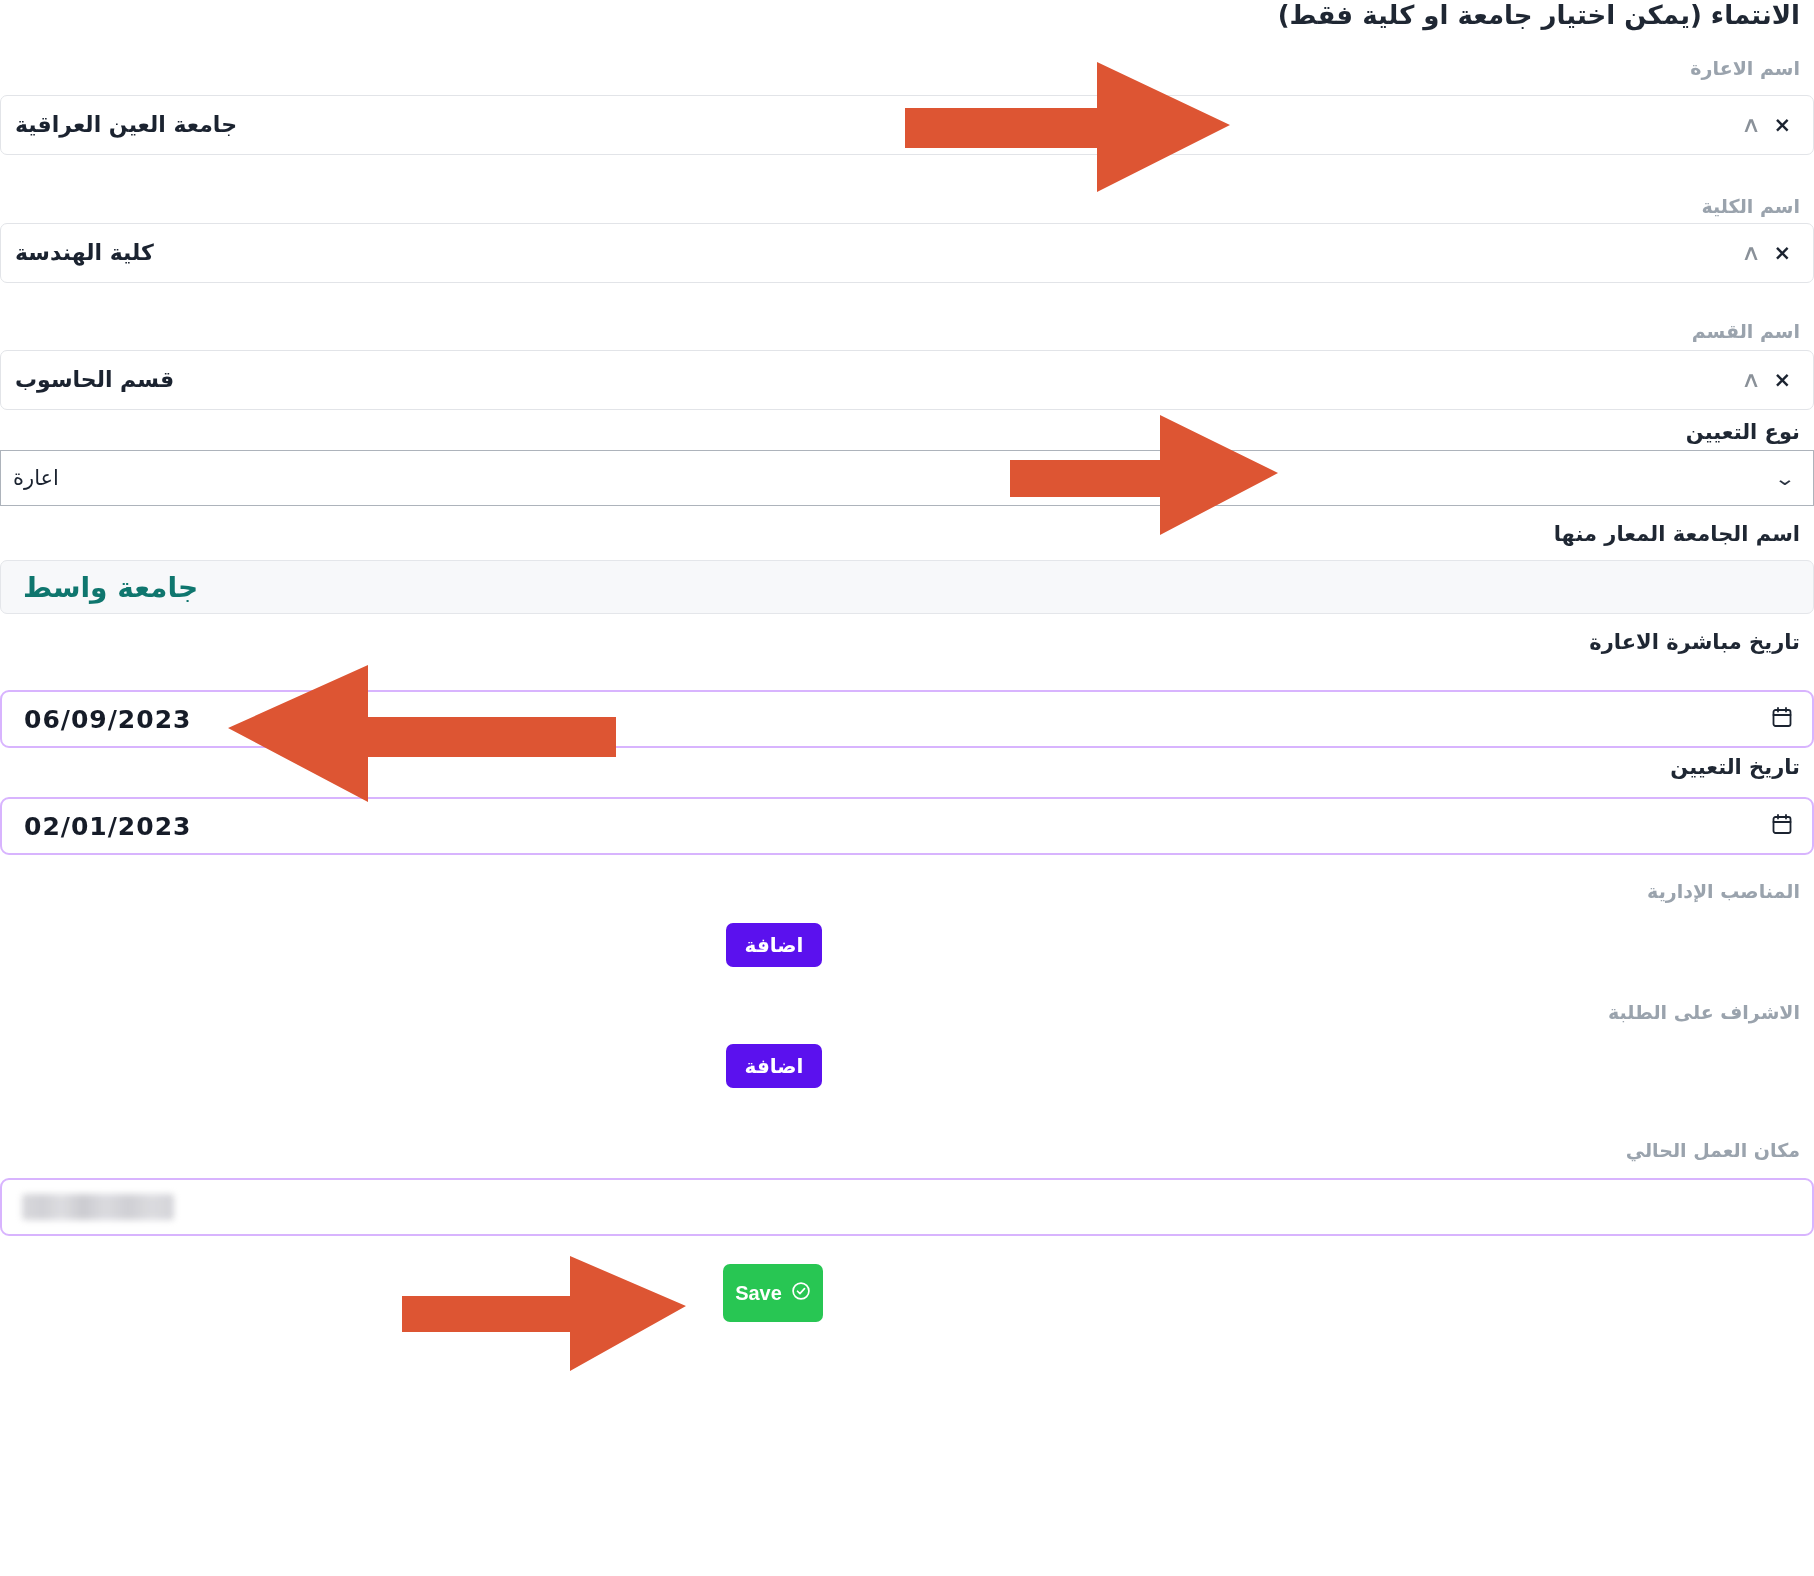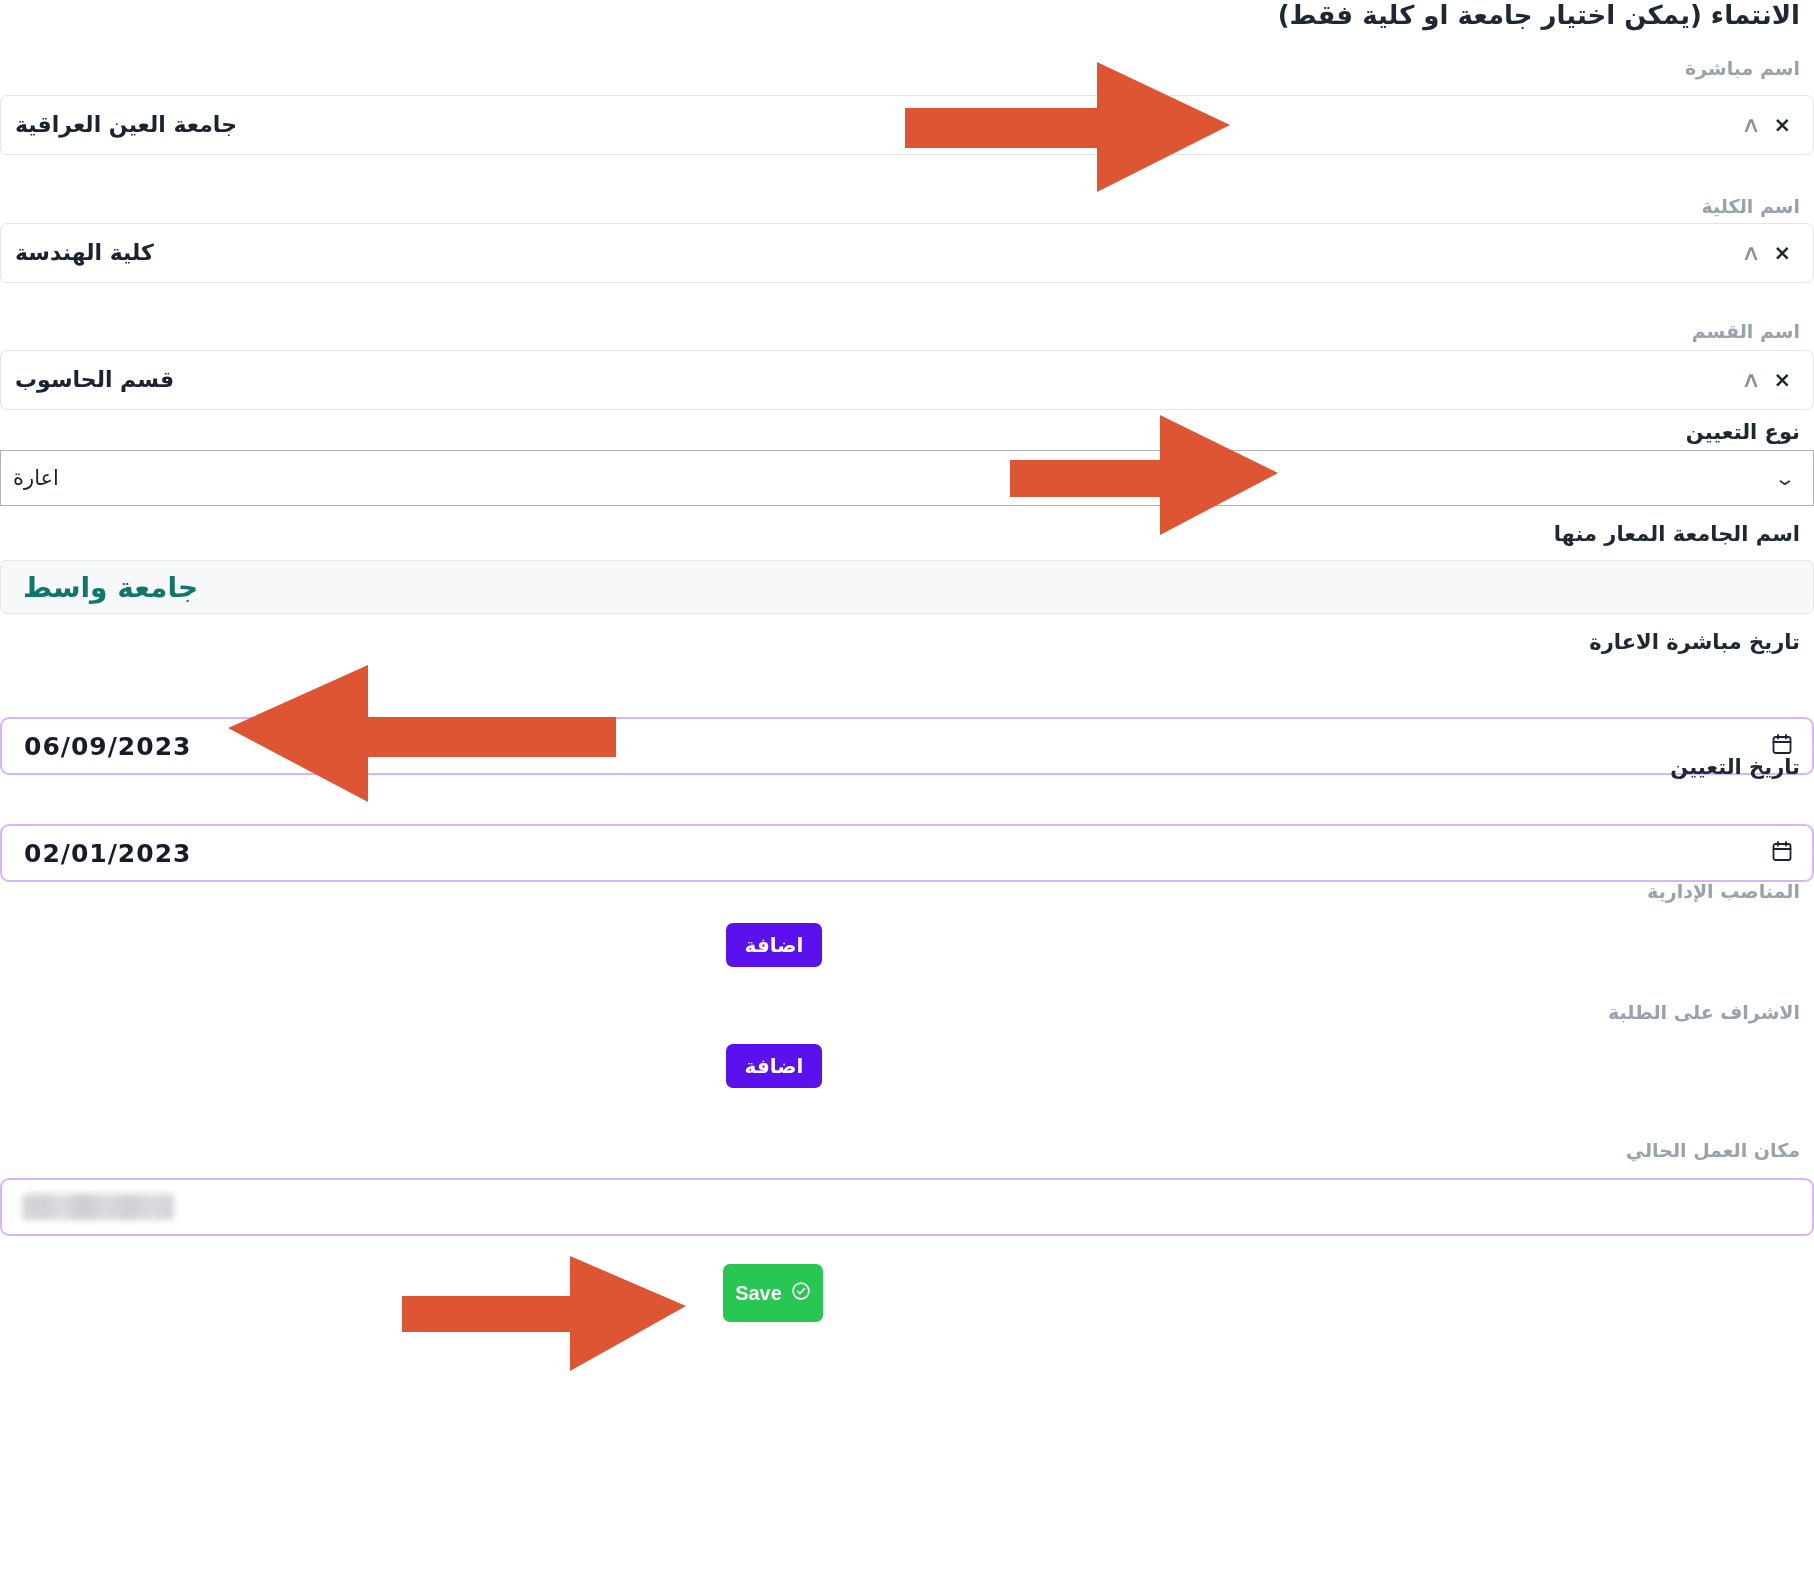--- a/index.html
+++ b/index.html
@@ -138,21 +138,20 @@
     width: 1814px;
     height: 58px;
     background: #ffffff;
     border: 2px solid #d8b4fe;
     border-radius: 9px;
     display: flex;
     align-items: center;
     direction: ltr;
     justify-content: space-between;
     padding: 0 18px 0 22px;
-    margin-top: 27px;
   }
   .dt .dt-value {
     font-size: 25px;
     font-weight: 700;
     color: #161c28;
     letter-spacing: 1px;
     font-family: "DejaVu Sans", "Liberation Sans", sans-serif;
   }
   .cal-ico { display: block; }
 
@@ -223,21 +222,21 @@
     pointer-events: none;
   }
 </style>
 </head>
 <body>
 
 <div class="page">
 
   <div class="section-title">الانتماء (يمكن اختيار جامعة او كلية فقط)</div>
 
-  <div class="lbl" style="top:57px;">اسم مباشرة</div>
+  <div class="lbl" style="top:57px;">اسم الاعارة</div>
 
   <div class="rs" style="top:95px;">
     <span class="rs-value">جامعة العين العراقية</span>
     <span class="rs-icons">
       <span class="rs-chev">∧</span>
       <span class="rs-clear">×</span>
     </span>
   </div>
 
   <div class="lbl" style="top:195px;">اسم الكلية</div>

